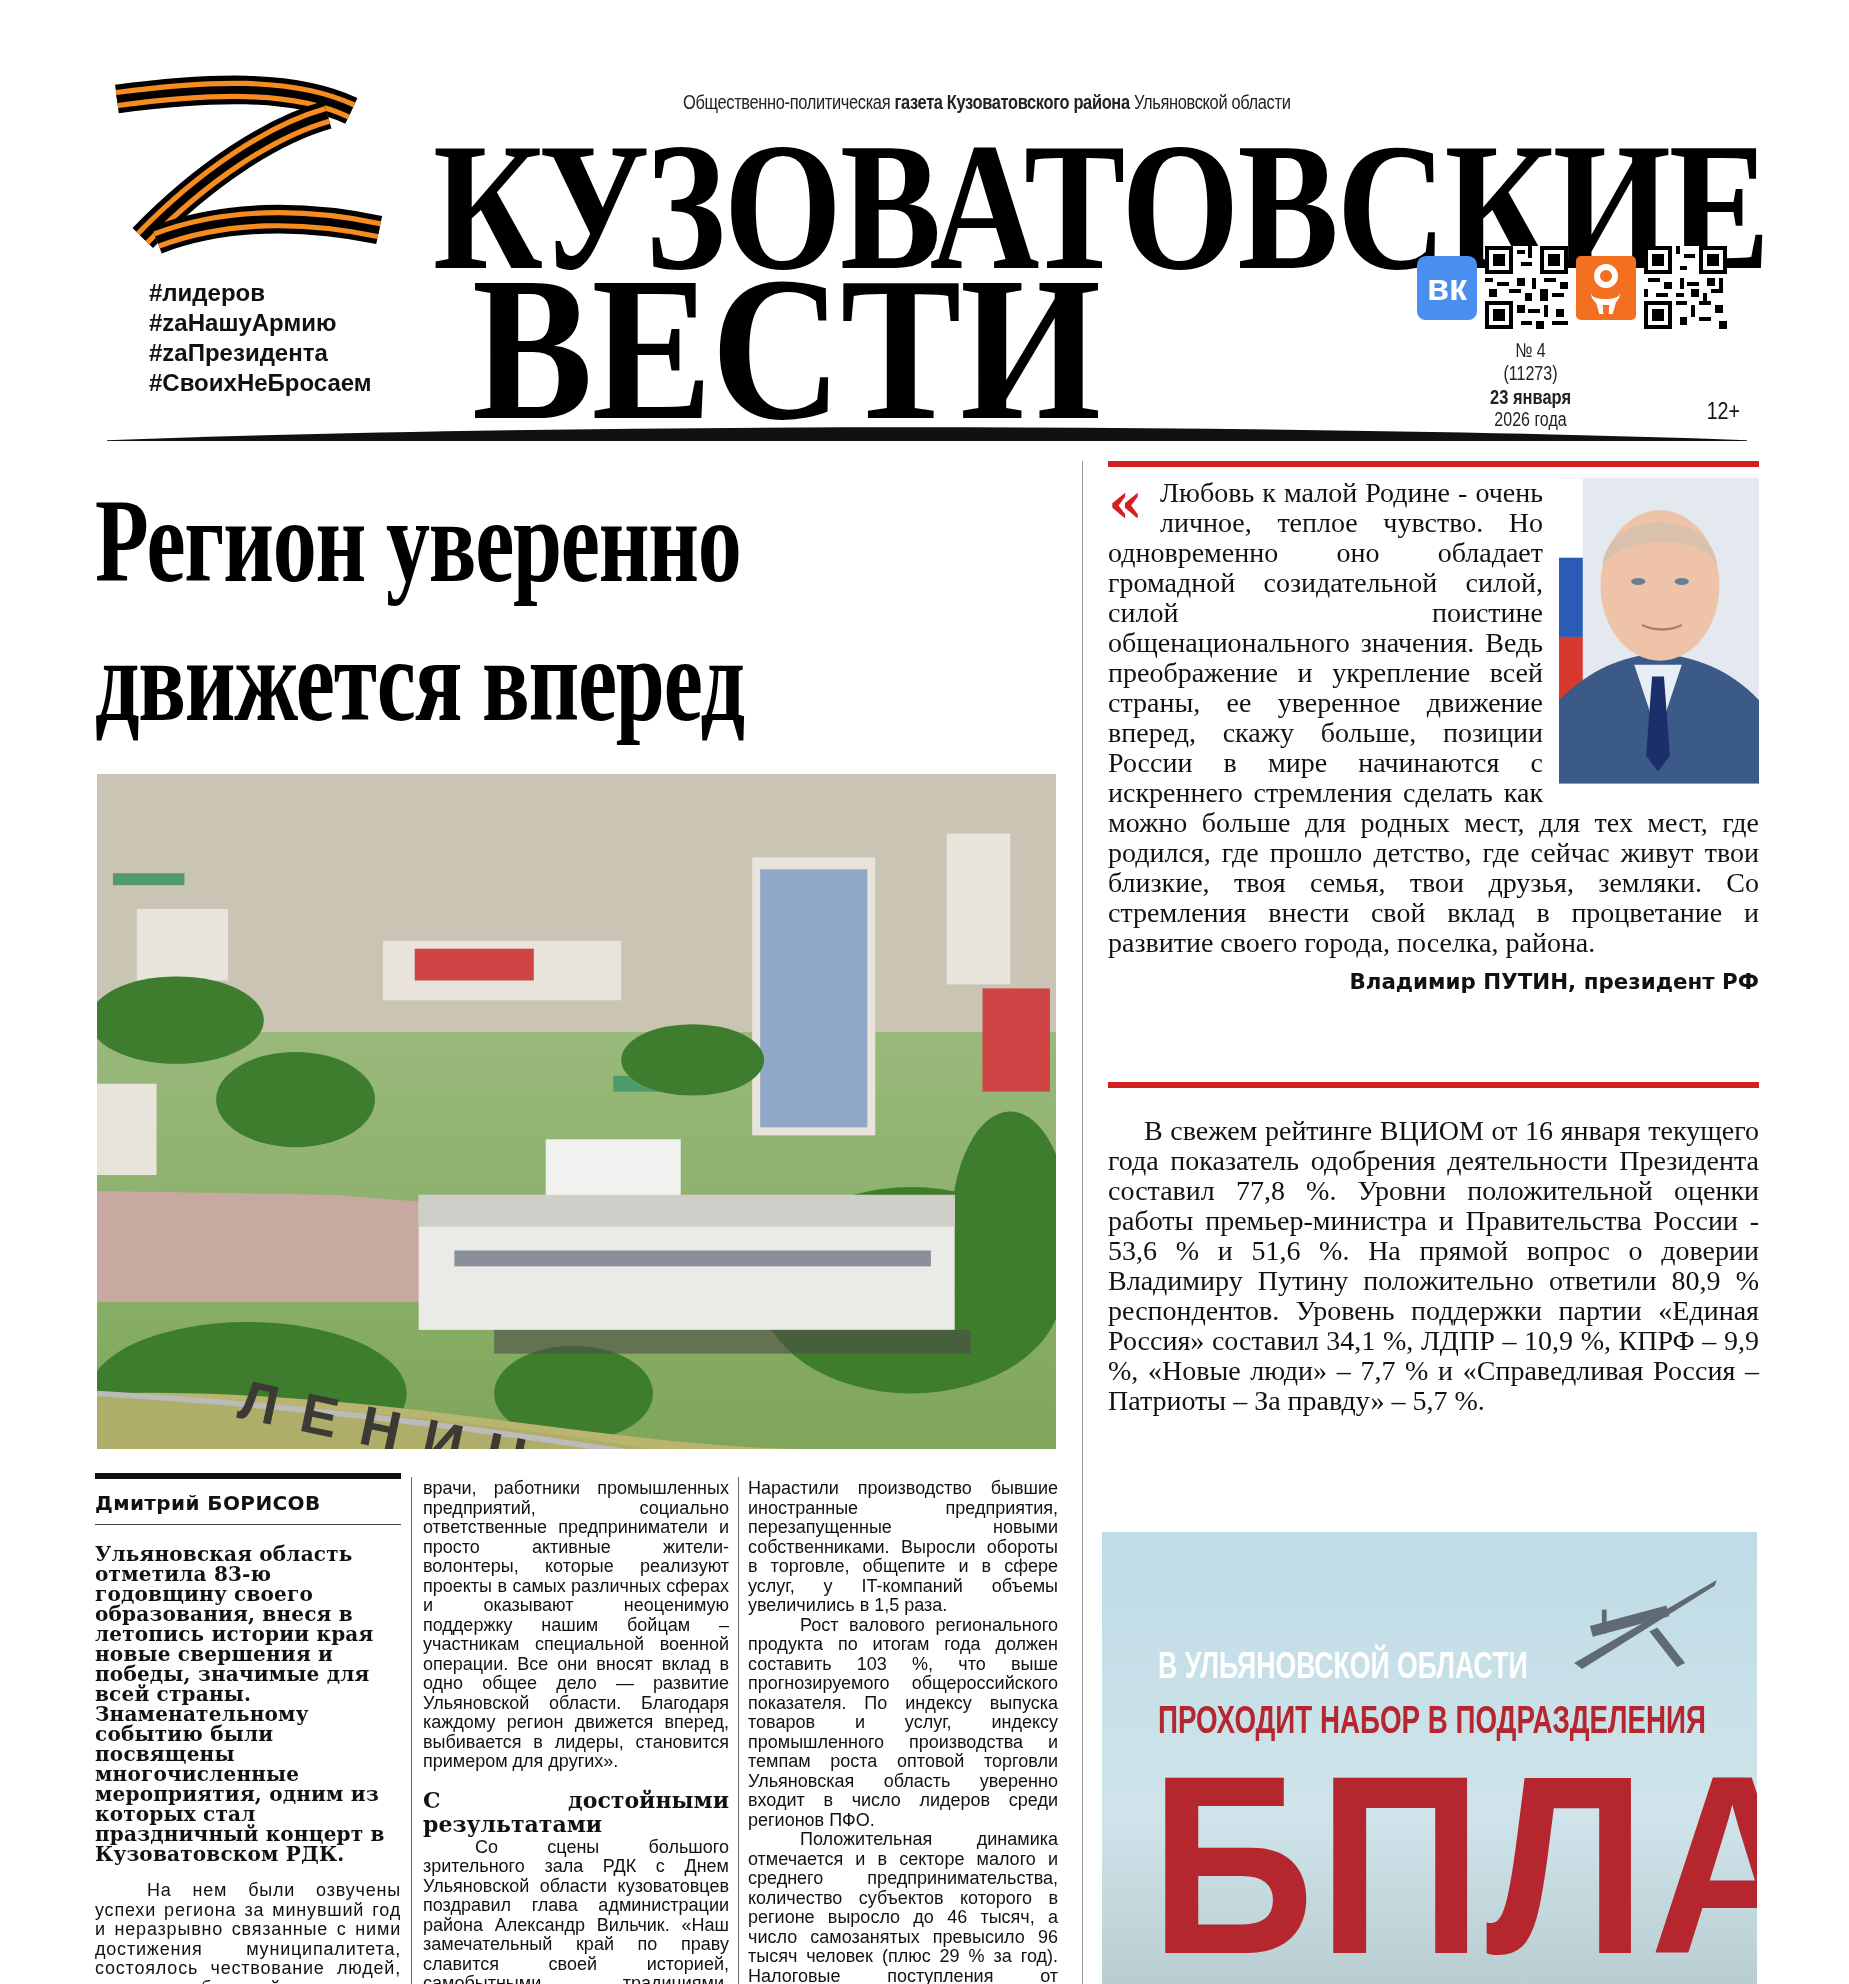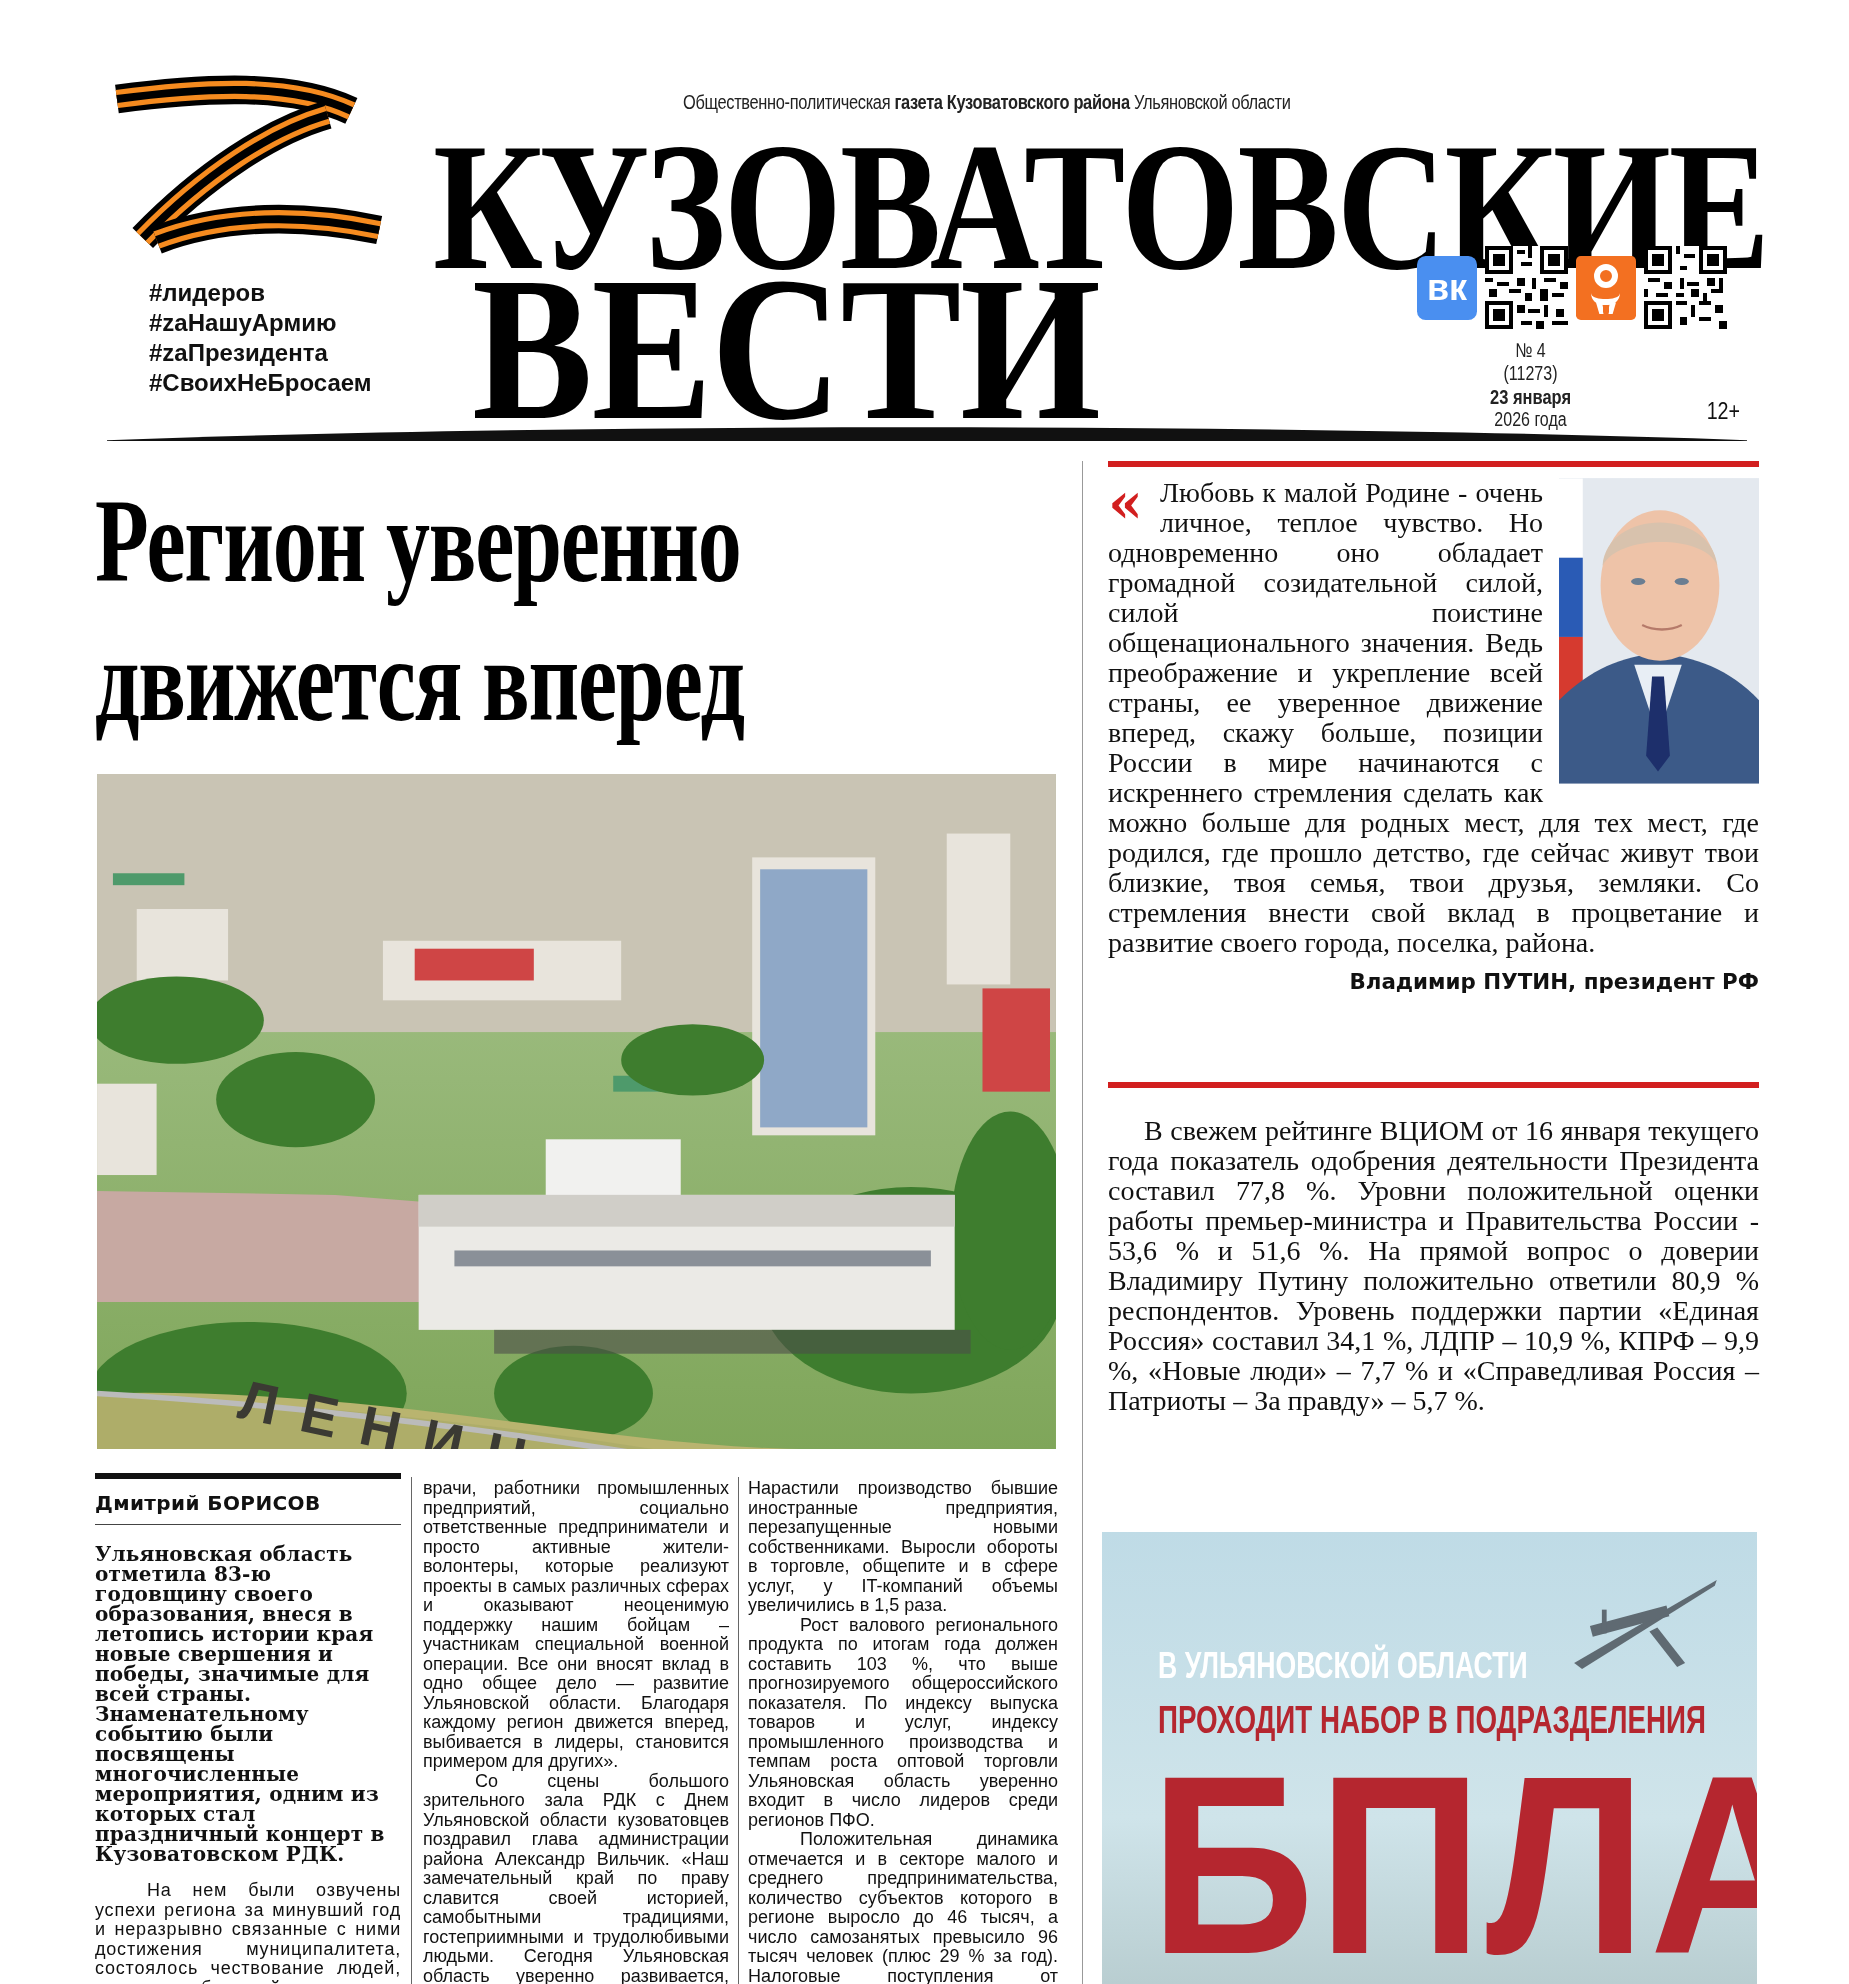--- a/index.html
+++ b/index.html
@@ -274,20 +274,21 @@
   <div class="author">Дмитрий БОРИСОВ</div>
   <div class="rule-thin"></div>
   <div class="lead">Ульяновская область отметила 83-ю годовщину своего образования, внеся в летопись истории края новые свершения и победы, значимые для всей страны. Знаменательному событию были посвящены многочисленные мероприятия, одним из которых стал праздничный концерт в Кузоватовском РДК.</div>
   <div class="body-text">
     <p>На нем были озвучены успехи региона за минувший год и неразрывно связанные с ними достижения муниципалитета, состоялось чествование людей, внесших большой вклад в процветание родной земли. Ведь главным богатством региона являются именно люди, неравнодушные и искренне любящие свою малую родину, переживающие за её судьбу и своим трудом приумножающие силу и величие родного края. Как отметил губернатор Алексей Русских: «Все достижения создают своим каждодневным трудом ульяновцы, профессионально, честно и с любовью выполняя свою работу, применяя полученные знания на практике, изобретая что-то новое, генерируя креативные идеи, проявляя неравнодушие и стремясь к новым личным высотам. Это наши спортсмены, педагоги, строители, аграрии, инженеры,</p>
   </div>
 </section>
 
 <section class="col2 body-text">
   <p class="noindent">врачи, работники промышленных предприятий, социально ответственные предприниматели и просто активные жители-волонтеры, которые реализуют проекты в самых различных сферах и оказывают неоценимую поддержку нашим бойцам – участникам специальной военной операции. Все они вносят вклад в одно общее дело — развитие Ульяновской области. Благодаря каждому регион движется вперед, выбивается в лидеры, становится примером для других».</p>
+  <h3 class="subhead">С достойными результатами</h3>
   <p>Со сцены большого зрительного зала РДК с Днем Ульяновской области кузоватовцев поздравил глава администрации района Александр Вильчик. «Наш замечательный край по праву славится своей историей, самобытными традициями, гостеприимными и трудолюбивыми людьми. Сегодня Ульяновская область уверенно развивается, наращивает свой промышленный, индустриальный, аграрный потенциал. Демонстрирует позитивную динамику обновления социальной сферы, образования, здравоохранения, улучшения делового и инвестиционного климата», - подчеркнул Александр Наумович.</p>
 
 </section>
 
 <section class="col3 body-text">
   <p class="noindent">Нарастили производство бывшие иностранные предприятия, перезапущенные новыми собственниками. Выросли обороты в торговле, общепите и в сфере услуг, у IT-компаний объемы увеличились в 1,5 раза.</p>
   <p>Рост валового регионального продукта по итогам года должен составить 103 %, что выше прогнозируемого общероссийского показателя. По индексу выпуска товаров и услуг, индексу промышленного производства и темпам роста оптовой торговли Ульяновская область уверенно входит в число лидеров среди регионов ПФО.</p>
   <p>Положительная динамика отмечается и в секторе малого и среднего предпринимательства, количество субъектов которого в регионе выросло до 46 тысяч, а число самозанятых превысило 96 тысяч человек (плюс 29 % за год). Налоговые поступления от деятельности малого и среднего предпринимательства в консолидированный бюджет области составили более 7 млрд рублей — на 6 % выше прошлогоднего показателя.</p>
 
 </section>

